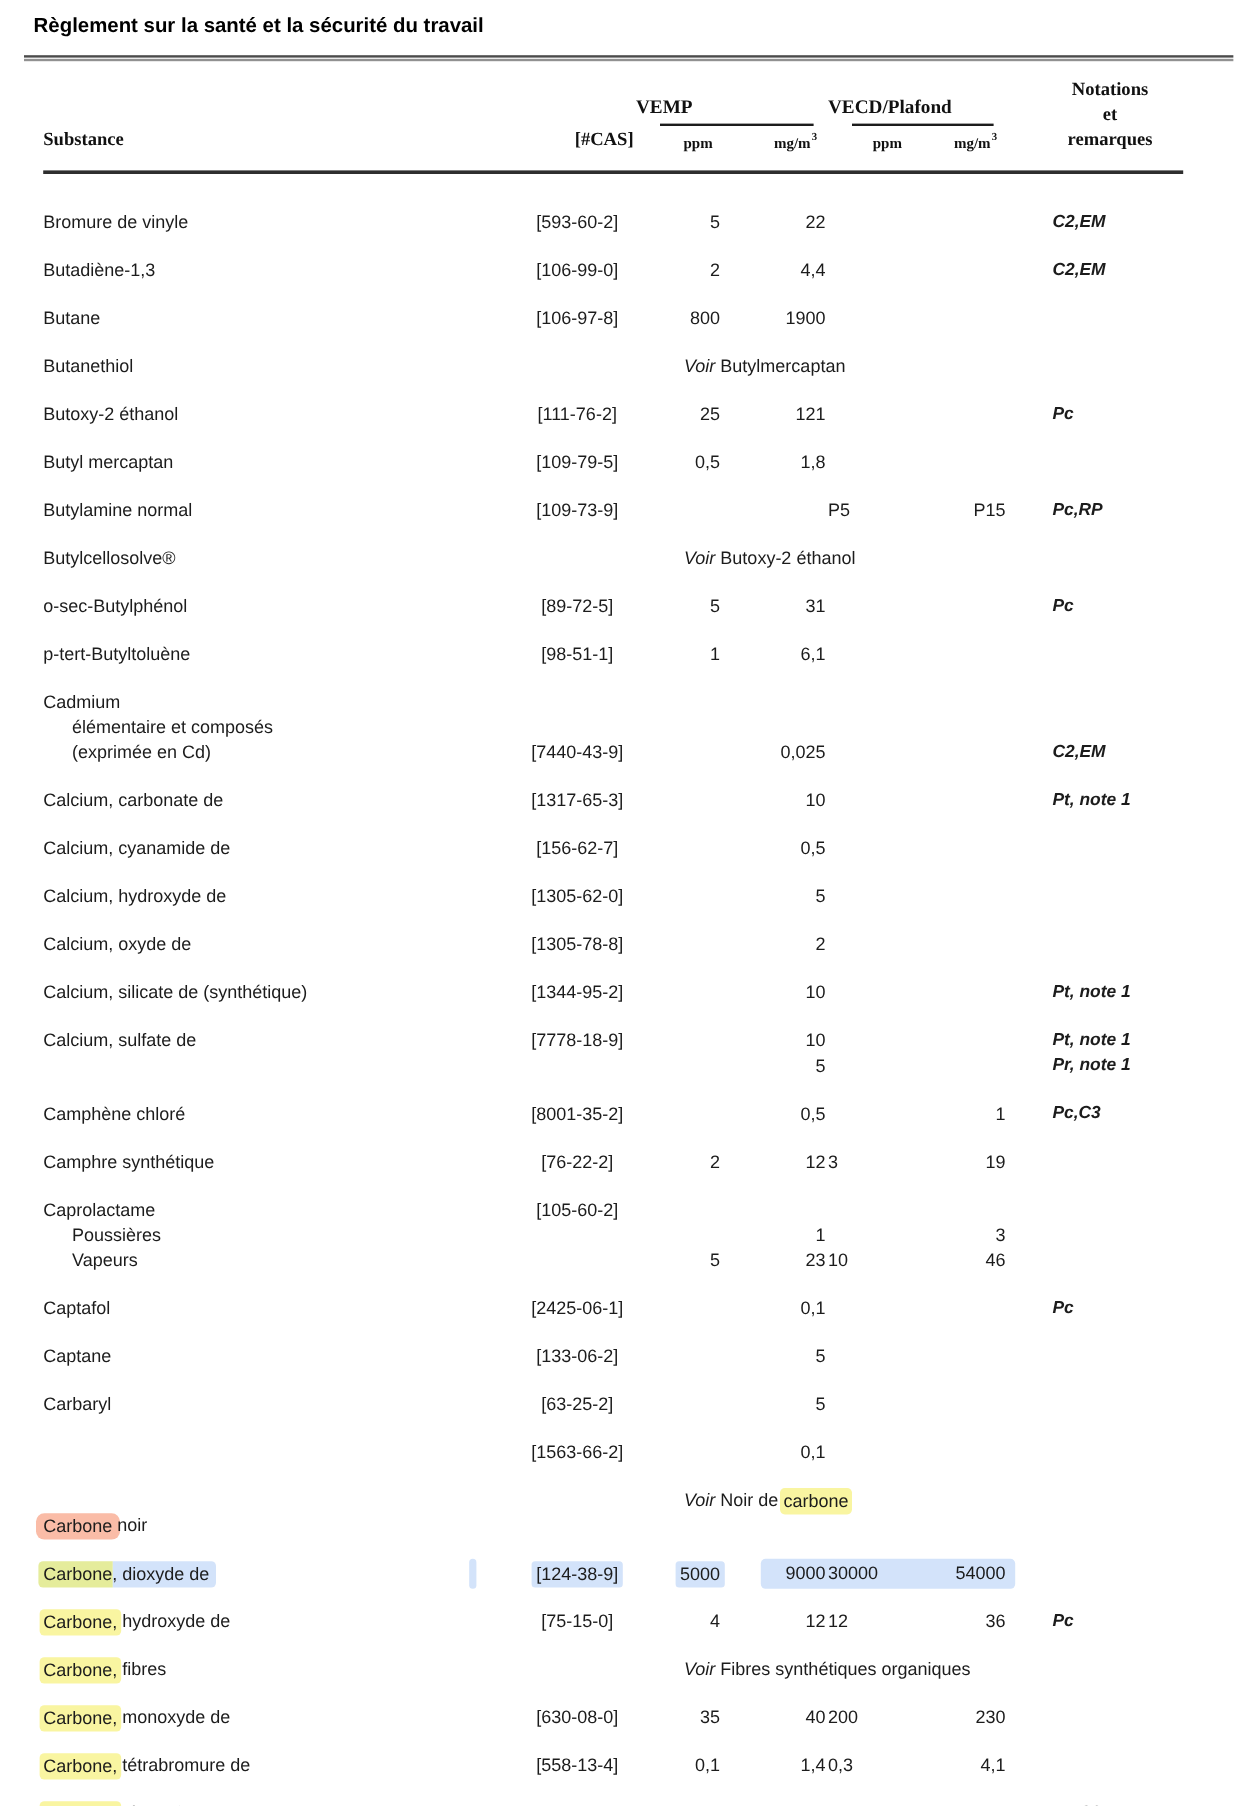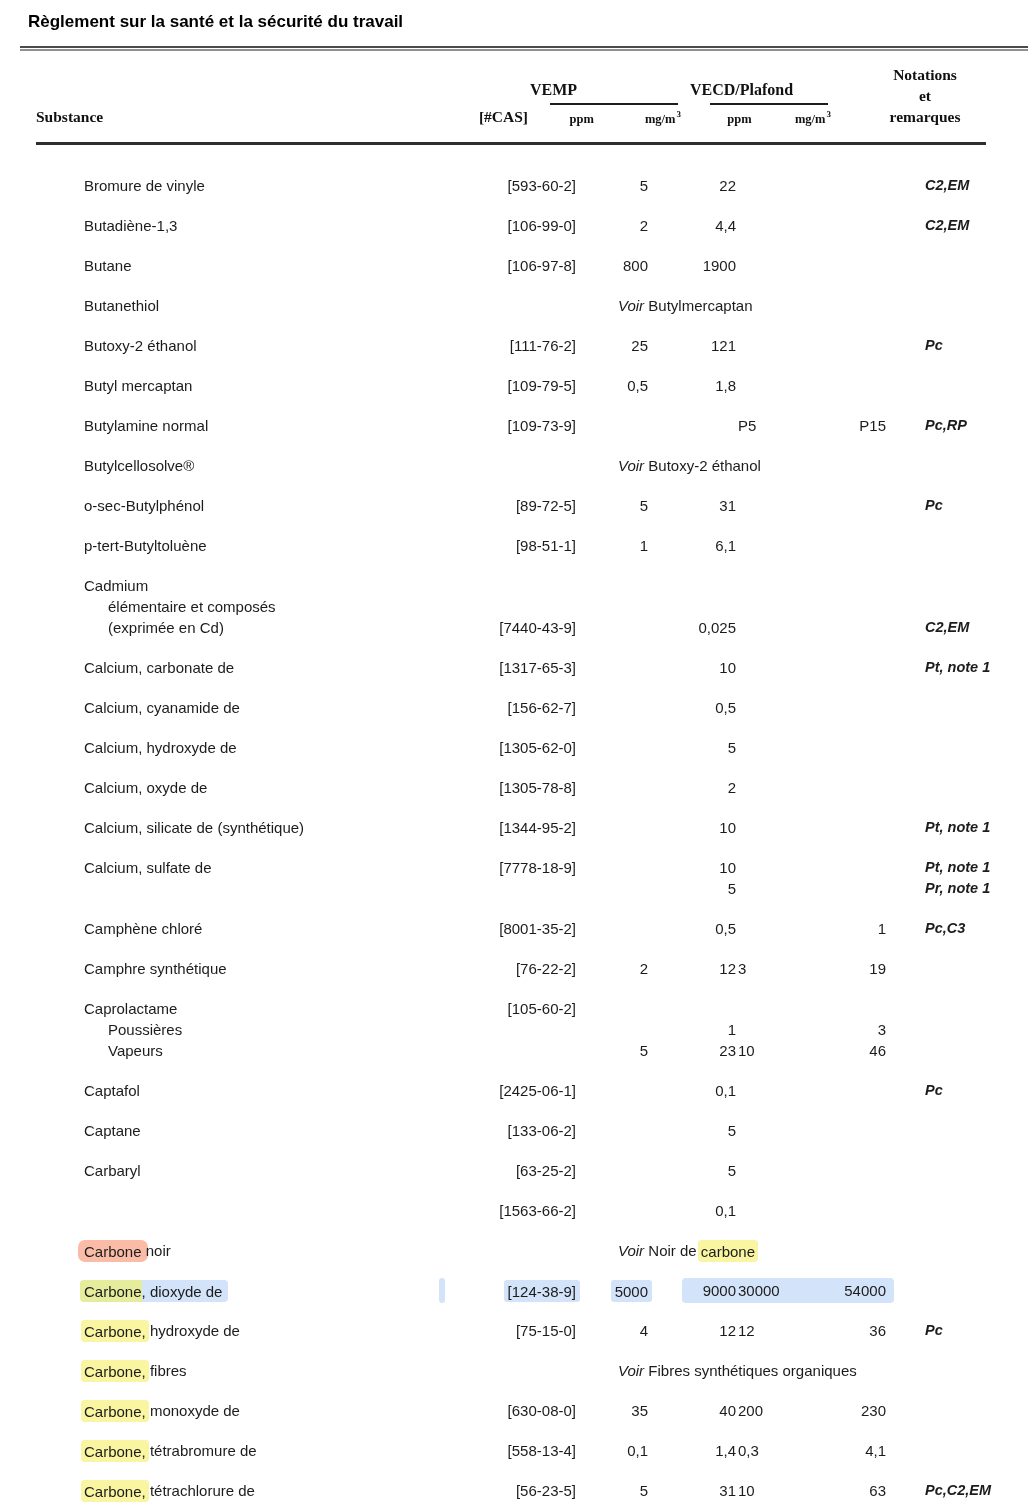--- a/index.html
+++ b/index.html
@@ -14,26 +14,26 @@
   .th-group{grid-column:span 2;}
   .gtitle{text-align:left;font-size:16px;line-height:21px;}
   .th-underline{height:2px;background:#1c1c1c;margin:3px 12px 7px 20px;}
   .th-units{display:flex;font-size:12.5px;}
   .th-units .u{text-align:right;padding-right:9px;}
   .u-p1{width:72px;}.u-m1{width:88px;}.u-p2{width:70px;}.u-m2{width:80px;}
   .sup{font-size:9px;position:relative;top:-6px;margin-left:1px;}
   .th-notes{grid-column:7;text-align:center;font-size:15.5px;line-height:21px;}
   .rule-mid{margin:15px 0 0 36px;width:950px;height:3px;background:#2e2e2e;}
   .tbody{margin-top:30px;}
-  .group{margin-bottom:19px;padding-left:48px;}
+  .group{margin-bottom:19px;}
   .row{line-height:21px;position:relative;}
   .cell{position:relative;z-index:1;}
   .c-sub{grid-column:1;white-space:nowrap;}
   .c-sub.ind{padding-left:24px;}
-  .c-cas{grid-column:2;text-align:right;padding-right:2px;white-space:nowrap;}
+  .c-cas{grid-column:2;text-align:center;padding-right:2px;white-space:nowrap;}
   .c-p1{grid-column:3;text-align:right;padding-right:2px;}
   .c-m1{grid-column:4;text-align:right;padding-right:2px;}
   .c-p2{grid-column:5;text-align:left;padding-right:2px;}
   .c-m2{grid-column:6;text-align:right;padding-right:2px;}
   .c-notes{grid-column:7;padding-left:37px;font-weight:bold;font-style:italic;font-size:14.5px;white-space:nowrap;}
   .c-voir{grid-column:3 / span 4;padding-left:40px;white-space:nowrap;}
   .it{font-style:italic;}
   .hl{border-radius:3px;padding:2.5px 3px;margin:-2.5px -3px;}
   .h-yellow{background:var(--h-yellow);border-radius:4px;}
   .h-orange{background:var(--h-orange);border-radius:7px;padding:2.5px 6px;margin:-2.5px -6px;}
@@ -283,22 +283,22 @@
         </div>
       </div>
       <div class="group">
         <div class="grid row">
           <div class="cell c-cas"><span>[1563-66-2]</span></div>
           <div class="cell c-m1"><span>0,1</span></div>
         </div>
       </div>
       <div class="group">
         <div class="grid row">
+          <div class="cell c-voir"><span class="it">Voir</span><span> Noir de </span><span class="hl h-yellow">carbone</span></div>
           <div class="cell c-sub"><span class="hl h-orange">Carbone</span><span> noir</span></div>
-          <div class="cell c-voir"><span class="it">Voir</span><span> Noir de </span><span class="hl h-yellow">carbone</span></div>
         </div>
       </div>
       <div class="group">
         <div class="grid row">
           <div class="bluebar"></div>
           <div class="blueband"></div>
           <div class="cell c-sub"><span class="hl h-yb">Carbone</span><span class="hl h-blue">, dioxyde de</span></div>
           <div class="cell c-cas"><span class="cellhl">[124-38-9]</span></div>
           <div class="cell c-p1"><span class="cellhl">5000</span></div>
           <div class="cell c-m1"><span>9000</span></div>

